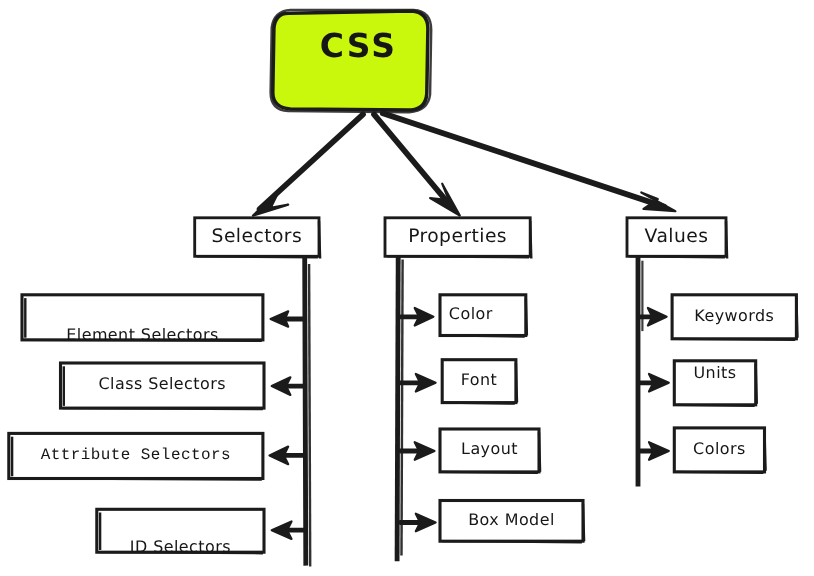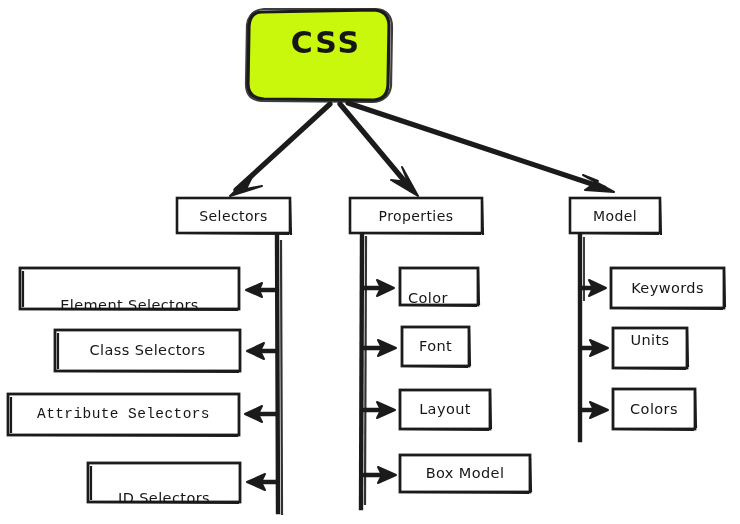--- a/index.html
+++ b/index.html
@@ -41,21 +41,21 @@
   .node-label {
     display: block;
     line-height: 1;
   }
   .root-node {
     font-size: 30px;
     font-weight: 700;
     letter-spacing: 2px;
   }
   .cat-node {
-    font-size: 14px;
+    font-size: 17px;
   }
   .leaf-node {
     font-size: 14.5px;
   }
 </style>
 </head>
 <body>
 
 <div id="diagram-root">
 
@@ -217,37 +217,37 @@
     <span class="node-label">CSS</span>
   </div>
 
   <div class="node cat-node" style="left:177px; top:198px; width:113px; height:35px;">
     <span class="node-label">Selectors</span>
   </div>
   <div class="node cat-node" style="left:350px; top:198px; width:132px; height:35px;">
     <span class="node-label">Properties</span>
   </div>
   <div class="node cat-node" style="left:570px; top:198px; width:90px; height:35px;">
-    <span class="node-label">Model</span>
+    <span class="node-label">Values</span>
   </div>
 
   <div class="node leaf-node" style="left:20px; top:268px; width:219px; height:41px;margin-top:17px;">
     <span class="node-label">Element Selectors</span>
   </div>
   <div class="node leaf-node" style="left:55px; top:330px; width:185px; height:41px;">
     <span class="node-label">Class Selectors</span>
   </div>
   <div class="node leaf-node" style="left:8px; top:394px; width:231px; height:41px;font-family:Liberation Mono, monospace;">
     <span class="node-label">Attribute Selectors</span>
   </div>
   <div class="node leaf-node" style="left:88px; top:463px; width:152px; height:39px;margin-top:16px;">
     <span class="node-label">ID Selectors</span>
   </div>
 
-  <div class="node leaf-node" style="left:400px; top:268px; width:56px; height:37px;align-items:flex-end;">
+  <div class="node leaf-node" style="left:400px; top:268px; width:56px; height:37px;">
     <span class="node-label">Color</span>
   </div>
   <div class="node leaf-node" style="left:402px; top:327px; width:67px; height:39px;">
     <span class="node-label">Font</span>
   </div>
   <div class="node leaf-node" style="left:400px; top:390px; width:90px; height:39px;">
     <span class="node-label">Layout</span>
   </div>
   <div class="node leaf-node" style="left:400px; top:455px; width:130px; height:37px;">
     <span class="node-label">Box Model</span>

